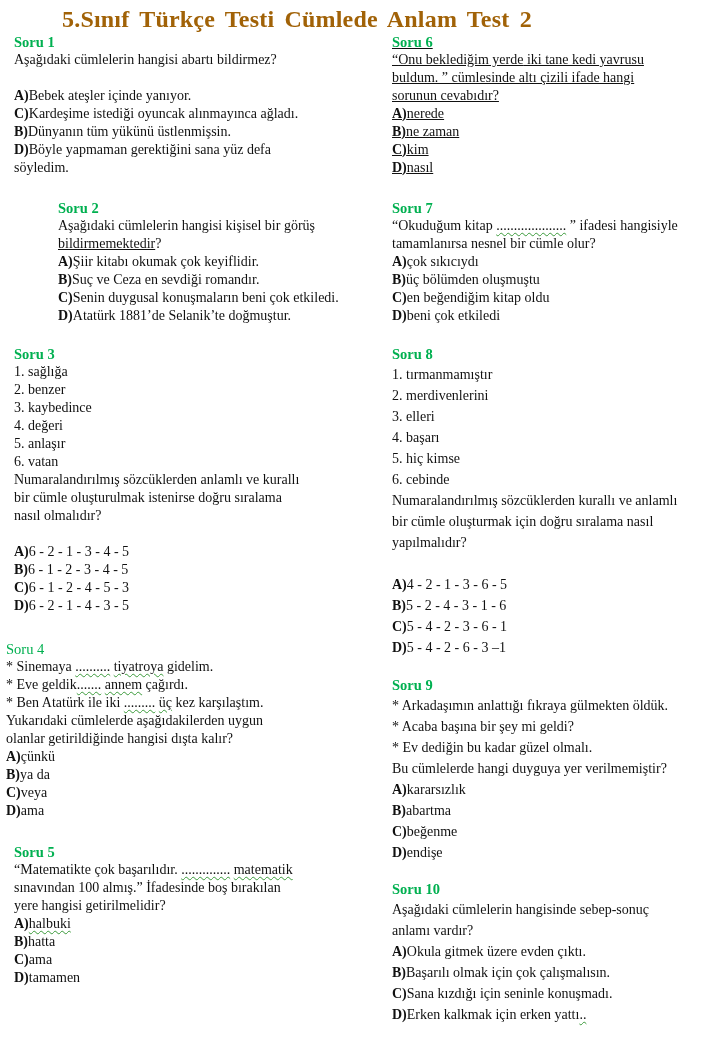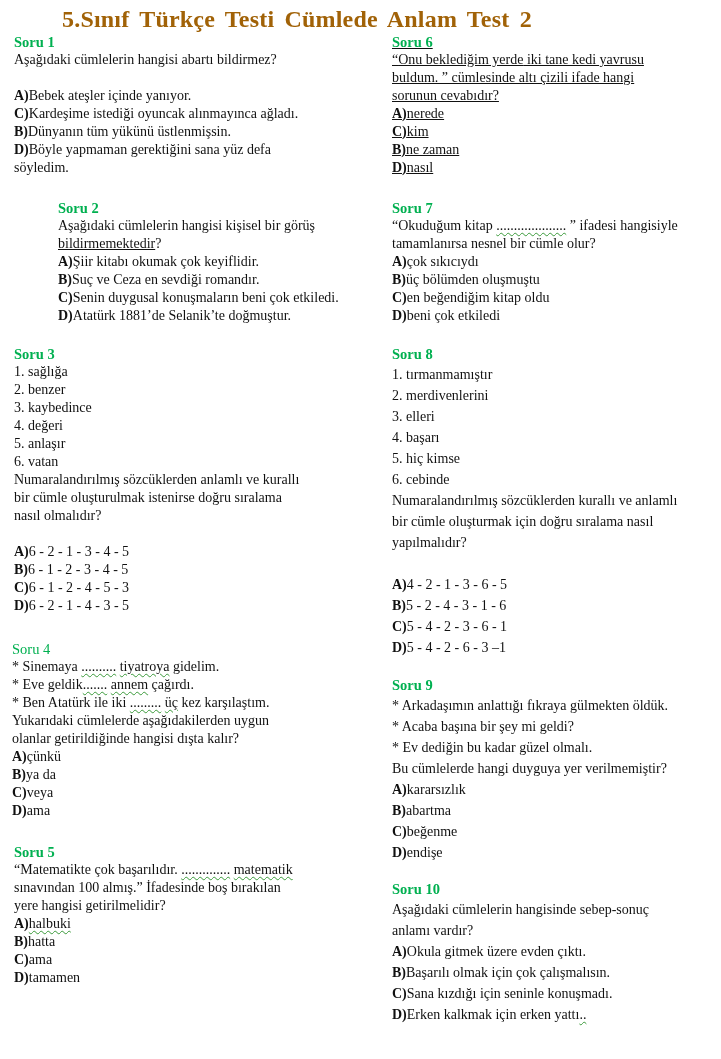--- a/index.html
+++ b/index.html
@@ -61,21 +61,21 @@
   <div class="line">Numaralandırılmış sözcüklerden anlamlı ve kurallı</div>
   <div class="line">bir cümle oluşturulmak istenirse doğru sıralama</div>
   <div class="line">nasıl olmalıdır?</div>
   <div class="gap"></div>
   <div class="line opt"><span class="lbl">A)</span><span>6 - 2 - 1 - 3 - 4 - 5</span></div>
   <div class="line opt"><span class="lbl">B)</span><span>6 - 1 - 2 - 3 - 4 - 5</span></div>
   <div class="line opt"><span class="lbl">C)</span><span>6 - 1 - 2 - 4 - 5 - 3</span></div>
   <div class="line opt"><span class="lbl">D)</span><span>6 - 2 - 1 - 4 - 3 - 5</span></div>
 </div>
 
-<div class="q" style="left:12px; top:640px;">
+<div class="q" style="left:6px; top:640px;">
   <div class="head plain">Soru 4</div>
   <div class="line"><span>* Sinemaya </span><span class="w">..........</span><span> </span><span class="w">tiyatroya</span><span> gidelim.</span></div>
   <div class="line"><span>* Eve geldik</span><span class="w">.......</span><span> </span><span class="w">annem</span><span> çağırdı.</span></div>
   <div class="line"><span>* Ben Atatürk ile iki </span><span class="w">.........</span><span> </span><span class="w">üç</span><span> kez karşılaştım.</span></div>
   <div class="line">Yukarıdaki cümlelerde aşağıdakilerden uygun</div>
   <div class="line">olanlar getirildiğinde hangisi dışta kalır?</div>
   <div class="line opt"><span class="lbl">A)</span><span>çünkü</span></div>
   <div class="line opt"><span class="lbl">B)</span><span>ya da</span></div>
   <div class="line opt"><span class="lbl">C)</span><span>veya</span></div>
   <div class="line opt"><span class="lbl">D)</span><span>ama</span></div>
@@ -91,22 +91,22 @@
   <div class="line opt"><span class="lbl">C)</span><span>ama</span></div>
   <div class="line opt"><span class="lbl">D)</span><span>tamamen</span></div>
 </div>
 
 <div class="q" style="left:392px; top:33px;text-decoration:underline;">
   <div class="head">Soru 6</div>
   <div class="line"><span>“</span><span class="u">Onu beklediğim yerde</span><span> iki tane kedi yavrusu</span></div>
   <div class="line">buldum. ” cümlesinde altı çizili ifade hangi</div>
   <div class="line">sorunun cevabıdır?</div>
   <div class="line opt"><span class="lbl">A)</span><span>nerede</span></div>
+  <div class="line opt"><span class="lbl">B)</span><span>ne zaman</span></div>
   <div class="line opt"><span class="lbl">C)</span><span>kim</span></div>
-  <div class="line opt"><span class="lbl">B)</span><span>ne zaman</span></div>
   <div class="line opt"><span class="lbl">D)</span><span>nasıl</span></div>
 </div>
 
 <div class="q" style="left:392px; top:199px;">
   <div class="head">Soru 7</div>
   <div class="line"><span>“Okuduğum kitap </span><span class="w">....................</span><span> ” ifadesi hangisiyle</span></div>
   <div class="line">tamamlanırsa nesnel bir cümle olur?</div>
   <div class="line opt"><span class="lbl">A)</span><span>çok sıkıcıydı</span></div>
   <div class="line opt"><span class="lbl">B)</span><span>üç bölümden oluşmuştu</span></div>
   <div class="line opt"><span class="lbl">C)</span><span>en beğendiğim kitap oldu</span></div>

